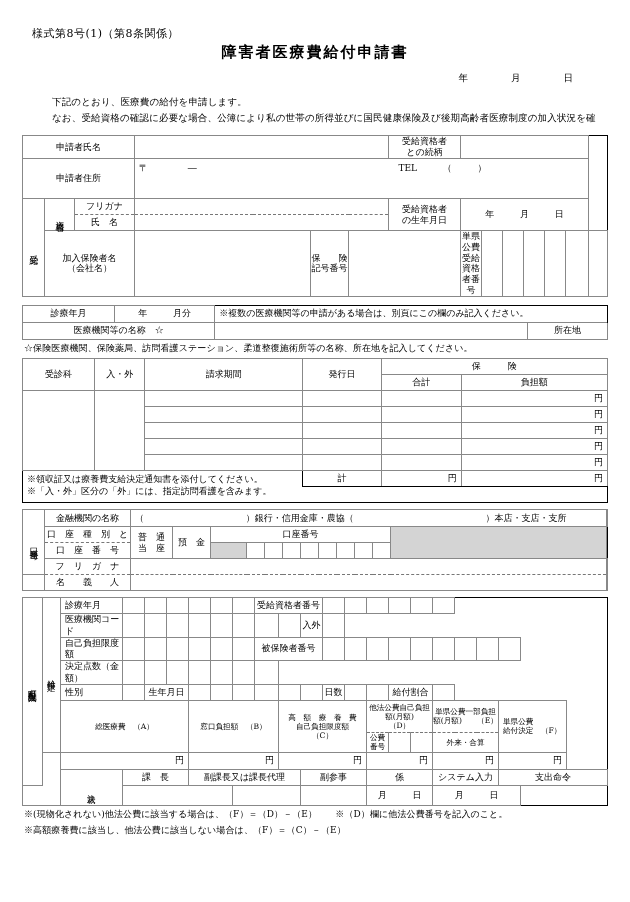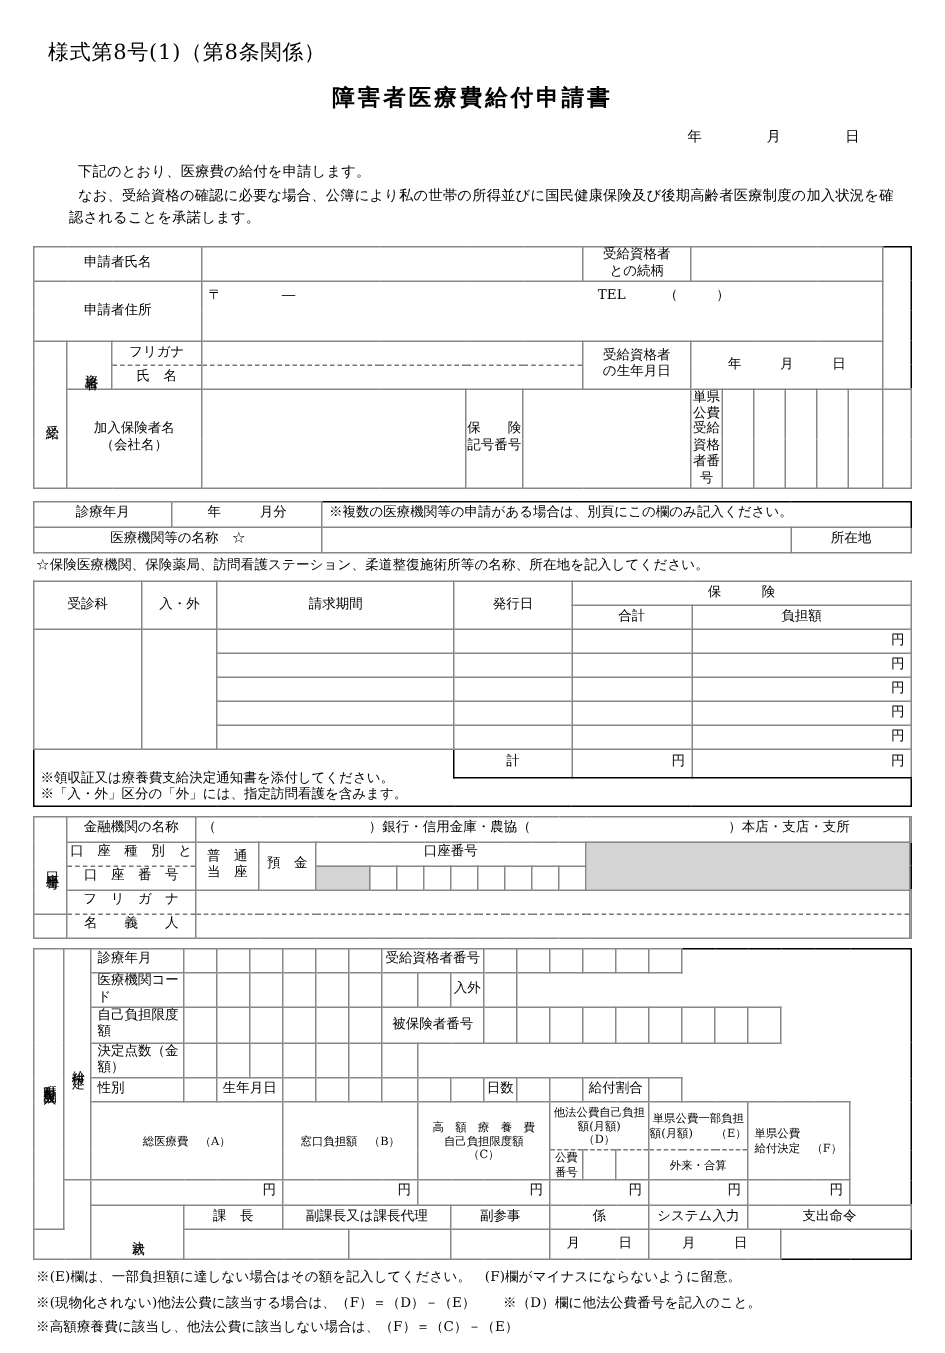--- a/index.html
+++ b/index.html
@@ -4,21 +4,21 @@
 <style>
   html,body{margin:0;padding:0;background:#fff;}
   body{
     width:630px;height:902px;
     font-family:"DejaVu Serif","Liberation Serif",serif;
     color:#000;font-size:9px;position:relative;overflow:hidden;
   }
   .page{width:630px;height:902px;position:relative;box-sizing:border-box;padding:26px 22px 0 22px;}
 
   
-  .form-no{font-size:14px;letter-spacing:.5px;margin:0 0 12px 10px;}
+  .form-no{font-size:11px;letter-spacing:.5px;margin:0 0 2px 10px;}
   .title{text-align:center;font-size:15px;letter-spacing:2px;font-weight:bold;margin:0 0 10px 0;}
   .date-line{text-align:right;font-size:9.5px;letter-spacing:1px;padding-right:34px;margin-bottom:10px;}
   .date-line span{display:inline-block;}
   .addressee{font-size:10px;margin:0 0 6px 24px;letter-spacing:1px;}
   .addressee .to{margin-left:68px;}
   .body-line{font-size:9.5px;line-height:1.55;margin:0 0 1px 30px;letter-spacing:.15px;}
   .body-line.indent{margin-left:30px;}
   .body-line.cont{margin-left:24px;}
 
   
@@ -57,21 +57,20 @@
   <div class="title">障害者医療費給付申請書</div>
   <div class="date-line">
     <span>年</span>
     <span class="hsp"></span>
     <span>月</span>
     <span class="hsp"></span>
     <span>日</span>
   </div>
   <div class="body-line indent">下記のとおり、医療費の給付を申請します。</div>
   <div class="body-line indent">なお、受給資格の確認に必要な場合、公簿により私の世帯の所得並びに国民健康保険及び後期高齢者医療制度の加入状況を確</div>
-  <div class="body-line cont">認されることを承諾します。</div>
 
   <table class="outer sec mt10">
     <colgroup>
       <col style="width:22px">
         <col style="width:30px">
         <col style="width:60px">
       <col style="width:118px">
         <col style="width:58px">
         <col style="width:38px">
       <col style="width:40px">
@@ -238,21 +237,21 @@
         <td class="rgt">円</td>
       </tr>
       <tr style="height:15px">
         <td></td>
         <td></td>
         <td></td>
         <td class="rgt">円</td>
       </tr>
 
       <tr style="height:14px">
-        <td colspan="3" rowspan="2" class="lft nb" style="vertical-align:top;padding-top:14px;">
+        <td colspan="3" rowspan="2" class="lft nb" style="vertical-align:top;padding-top:3px;">
           <div>※領収証又は療養費支給決定通知書を添付してください。</div>
           <div>※「入・外」区分の「外」には、指定訪問看護を含みます。</div>
         </td>
         <td style="border-left:1.4px solid #000;border-top:1.4px solid #000;border-bottom:1.4px solid #000;">計</td>
         <td class="rgt" style="border-top:1.4px solid #000;border-bottom:1.4px solid #000;">円</td>
         <td class="rgt" style="border-top:1.4px solid #000;border-bottom:1.4px solid #000;">円</td>
       </tr>
       <tr style="height:12px">
         <td class="nb"></td>
         <td class="nb"></td>
@@ -515,17 +514,16 @@
         </td>
         <td colspan="4">
           <span>月</span>
           <span class="hsp2"></span>
           <span>日</span>
         </td>
       </tr>
     </tbody>
   </table>
 
-  <div class="note mt6">※(E)欄は、一部負担額に達しない場合はその額を記入してください。　(F)欄がマイナスにならないように留意。</div>
   <div class="note">※(現物化されない)他法公費に該当する場合は、（F）＝（D）－（E）　　※（D）欄に他法公費番号を記入のこと。</div>
   <div class="note">※高額療養費に該当し、他法公費に該当しない場合は、（F）＝（C）－（E）</div>
 
 </div>
 
 </body></html>

